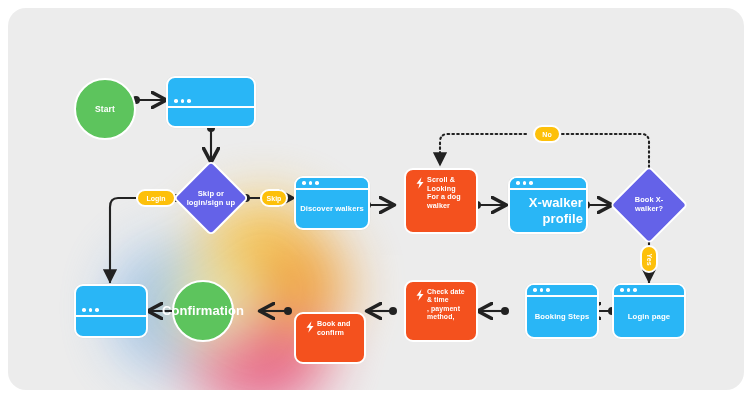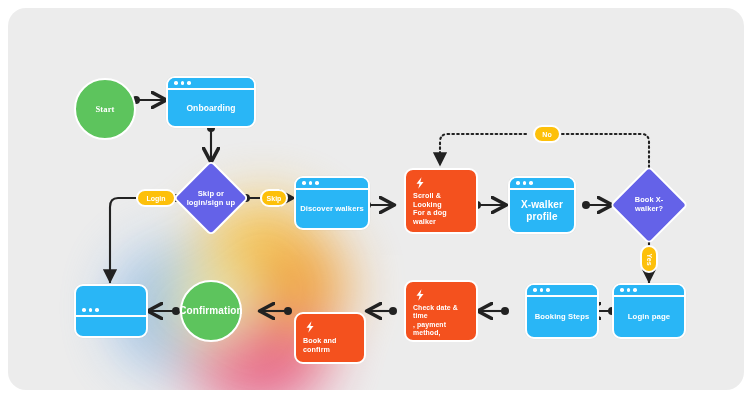--- a/index.html
+++ b/index.html
@@ -45,21 +45,21 @@
          flex-direction:column; }
   .win .bar { width:100%; height:12px; background:#29b6f6;
               border-bottom:2.5px solid #ffffff; display:flex; align-items:center;
               padding-left:6px; gap:3px; flex:none; }
   .win .bar i { width:3.5px; height:3.5px; border-radius:50%; background:#fff; display:block; }
   .win .lbl { flex:1; display:flex; align-items:center; justify-content:center;
               width:100%; padding:2px 3px; }
 
   
   .act { background:#f4511e; border-radius:9px; border:2.5px solid #ffffff;
-         flex-direction:column; align-items:flex-start; justify-content:flex-start;
+         align-items:flex-start; justify-content:flex-start;
          padding:6px 7px; }
   .act .bolt { width:14px; height:14px; flex:none; margin-bottom:2px; }
   .act .lbl { flex:1; display:flex; align-items:center; width:100%;
               justify-content:flex-start; text-align:left; }
 
   
   .term { background:#5dc45d; border-radius:50%; border:2.5px solid #ffffff; }
 
   
   .dec { background:#6462e8; border:2.5px solid #ffffff;
@@ -140,31 +140,30 @@
       <line x1="383" y1="303" x2="359" y2="303" marker-end="url(#ah)"></line>
 
       <circle cx="280" cy="303" r="4" fill="#222" stroke="none"></circle>
       <line x1="278" y1="303" x2="252" y2="303" marker-end="url(#ah)"></line>
 
       <circle cx="168" cy="303" r="4" fill="#222" stroke="none"></circle>
       <line x1="166" y1="303" x2="140" y2="303" marker-end="url(#ah)"></line>
     </g>
   </svg>
 
-  <div class="node term" style="left:66px; top:70px; width:62px; height:62px; font-size:8.5px;font-family:Liberation Serif, serif;">
+  <div class="node term" style="left:66px; top:70px; width:62px; height:62px; font-size:8.5px;">
     <span>Start</span>
   </div>
 
   <div class="node win" style="left:158px; top:68px; width:90px; height:52px; font-size:8.5px;">
     <div class="bar">
         <i></i>
         <i></i>
         <i></i>
       </div>
-    <div class="lbl">Onboarding</div>
   </div>
 
   <div class="node dec" style="left:176px; top:163px; width:54px; height:54px; font-size:7.6px;">
     <span>
       <span style="display:block">Skip or</span>
       <span style="display:block">login/sign up</span>
     </span>
   </div>
 
   <div class="pill" style="left:128px; top:181px; width:40px; height:18px; font-size:7px;">
@@ -189,21 +188,21 @@
       <path d="M14.5 2 L6 13.2 H11.2 L9 22 L18 10.4 H12.6 Z" fill="#fff"></path>
     </svg>
     <div class="lbl">
       <span>
         <span style="display:block">Scroll &amp; Looking</span>
         <span style="display:block">For a dog walker</span>
       </span>
     </div>
   </div>
 
-  <div class="node win" style="left:500px; top:168px; width:68px; height:58px; font-size:10px;">
+  <div class="node win" style="left:500px; top:168px; width:80px; height:58px; font-size:13px;text-align:right;">
     <div class="bar">
         <i></i>
         <i></i>
         <i></i>
       </div>
     <div class="lbl">X-walker profile</div>
   </div>
 
   <div class="node dec" style="left:613px; top:169px; width:56px; height:56px; font-size:7.4px;">
     <span>Book X- walker?</span>
@@ -247,21 +246,21 @@
     </div>
   </div>
 
   <div class="node act" style="left:286px; top:278px; width:72px; height:52px; font-size:7.2px;margin-top:26px;">
     <svg class="bolt" viewBox="0 0 24 24">
       <path d="M14.5 2 L6 13.2 H11.2 L9 22 L18 10.4 H12.6 Z" fill="#fff"></path>
     </svg>
     <div class="lbl">Book and confirm</div>
   </div>
 
-  <div class="node term" style="left:172px; top:272px; width:62px; height:62px; font-size:10px;align-items:center;">
+  <div class="node term" style="left:164px; top:272px; width:62px; height:62px; font-size:13px;align-items:center;">
     <span>Confirmation</span>
   </div>
 
   <div class="node win" style="left:66px; top:276px; width:74px; height:54px; font-size:7.2px;">
     <div class="bar">
         <i></i>
         <i></i>
         <i></i>
       </div>
   </div>

